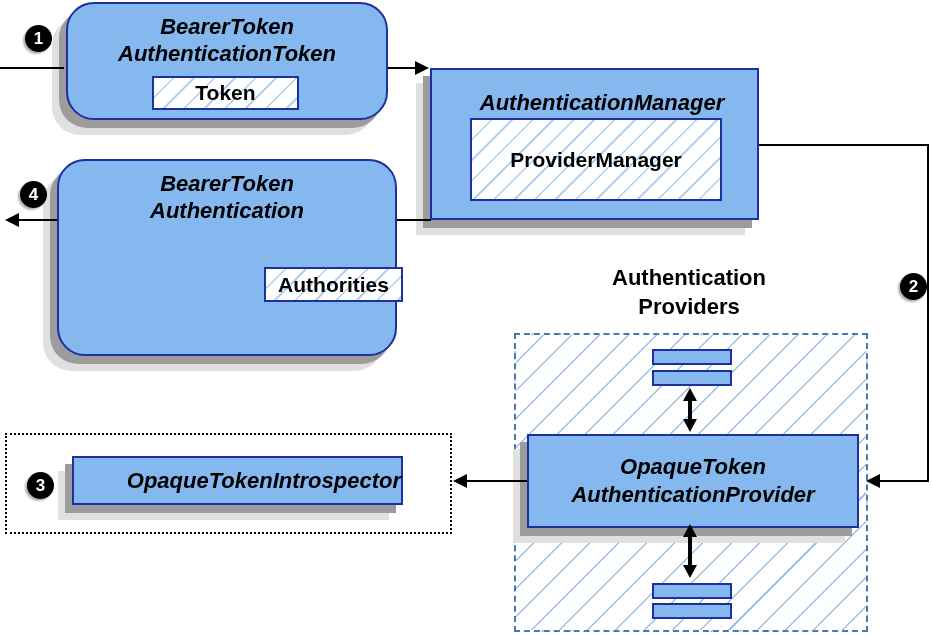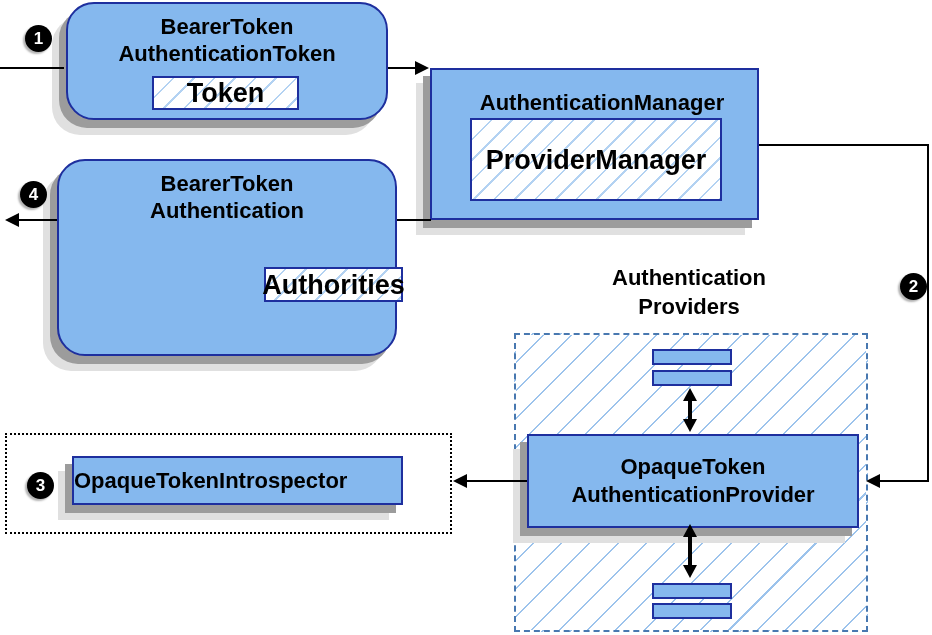--- a/index.html
+++ b/index.html
@@ -20,33 +20,34 @@
   body { background:#ffffff; font-family:"Liberation Sans", sans-serif; }
   .canvas {
     position:relative; width:932px; height:635px; background:#ffffff;
     overflow:hidden; color:var(--text);
   }
   .node {
     position:absolute; background:var(--node-fill);
     border:2px solid var(--node-border);
     box-shadow:-7px 8px 0 0 var(--shadow-dark), -14px 15px 0 0 var(--shadow-light);
     z-index:2;
+    font-style:italic;
   }
   .rounded { border-radius:28px; }
   .node-title {
     font-weight:bold; font-size:22px; line-height:27px; text-align:center;
     white-space:pre-line; color:var(--text);
   }
   .hatch-box {
     position:absolute; z-index:3;
     background-color:#ffffff;
     background-image:repeating-linear-gradient(135deg, rgba(255,255,255,0) 0 13px, var(--hatch-light) 13px 14.5px);
     border:2px solid var(--node-border);
     display:flex; align-items:center; justify-content:center;
-    font-weight:bold; font-size:27px; line-height:26px; text-align:center;
+    font-weight:bold; font-size:21px; line-height:26px; text-align:center;
     white-space:pre-line;
   }
   .panel {
     position:absolute; left:514px; top:333px; width:354px; height:299px;
     border:2px dashed var(--panel-border);
     background-color:#ffffff;
     background-image:repeating-linear-gradient(135deg, rgba(255,255,255,0) 0 18.5px, var(--hatch) 18.5px 20px);
     z-index:1;
   }
   .panel-label {
@@ -141,17 +142,17 @@
   <div class="bar" style="left:652px; top:370px;"></div>
   <div class="bar" style="left:652px; top:583px;"></div>
   <div class="bar" style="left:652px; top:603px;"></div>
 
   <div class="node" style="left:527px; top:434px; width:332px; height:94px; display:flex; align-items:center; justify-content:center;">
     <div class="node-title" style="line-height:28px;">OpaqueToken
 AuthenticationProvider</div>
   </div>
 
   <div class="dotted-container"></div>
-  <div class="node" style="left:72px; top:456px; width:331px; height:49px; display:flex; align-items:center; justify-content:flex-start;">
+  <div class="node" style="left:72px; top:456px; width:331px; height:49px; display:flex; align-items:center; justify-content:flex-end;">
     <div class="node-title">OpaqueTokenIntrospector</div>
   </div>
 
 </div>
 
 </body></html>

